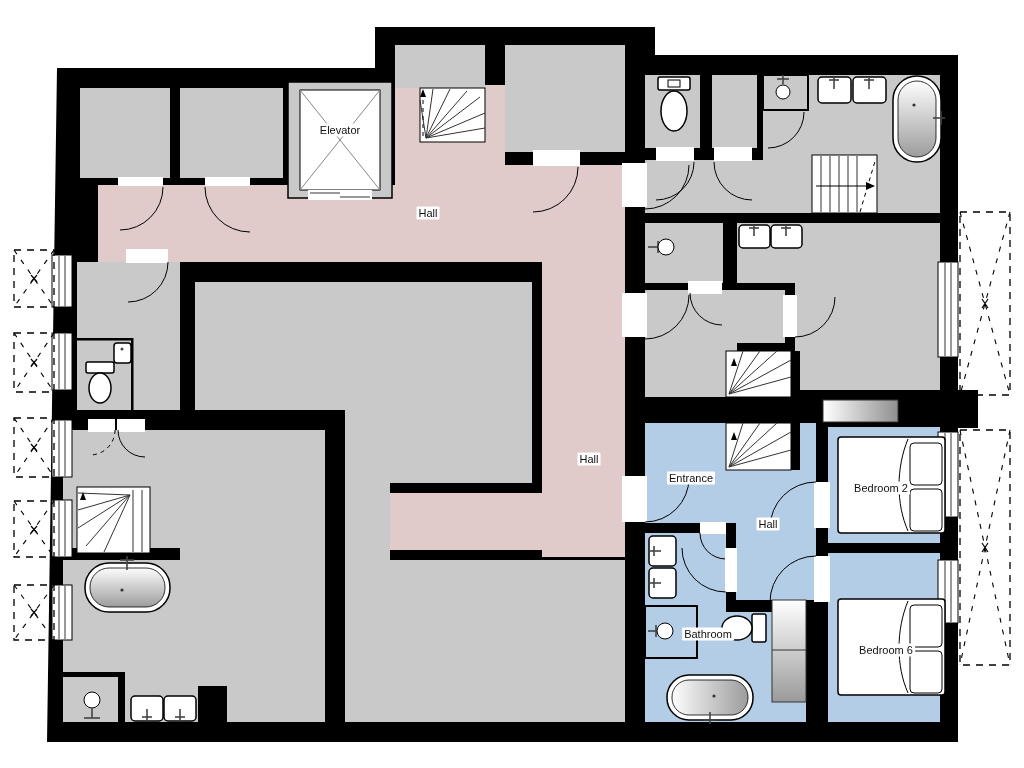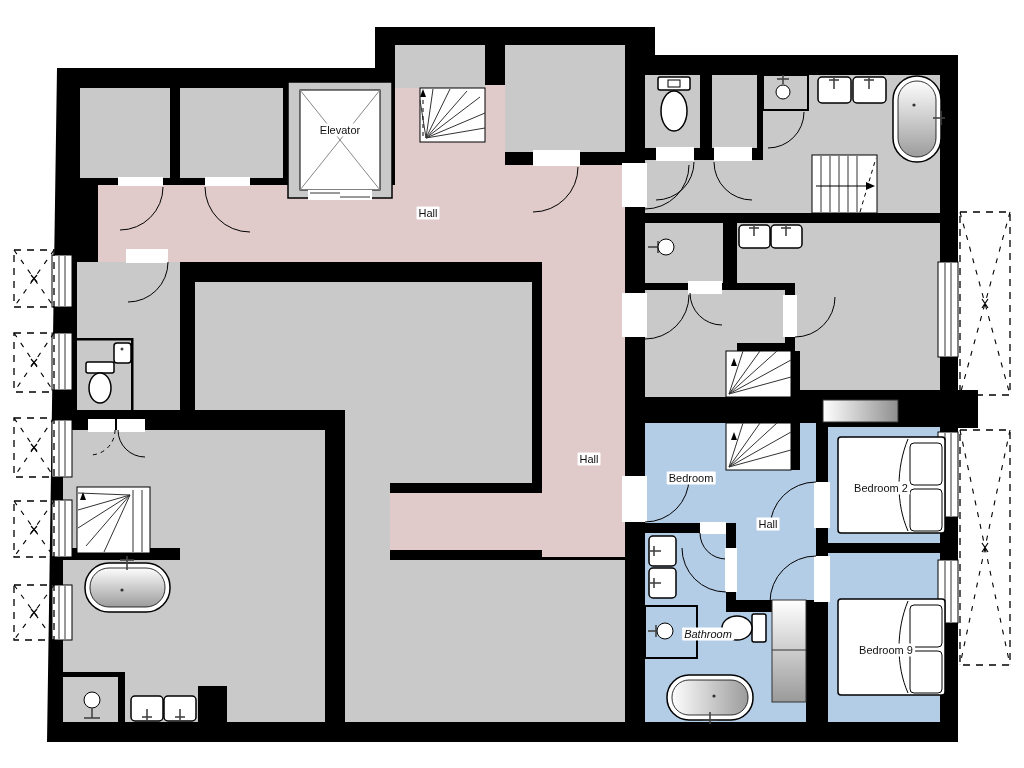--- a/index.html
+++ b/index.html
@@ -428,18 +428,18 @@
           <rect class="bal" x="960" y="430" width="50" height="235"></rect>
           <path class="baldiag" d="M960,430 L1010,665 M1010,430 L960,665"></path>
           <path class="balx" d="M982,543 l6,9 m0,-9 l-6,9"></path>
         </g>
   </g>
 </svg>
 
   <div class="label" style="left:340px;top:130px;">Elevator</div>
   <div class="label" style="left:428px;top:213px;">Hall</div>
   <div class="label" style="left:589px;top:459px;">Hall</div>
-  <div class="label" style="left:691px;top:478px;">Bedroom</div>
+  <div class="label" style="left:691px;top:478px;">Entrance</div>
   <div class="label" style="left:768px;top:524px;">Hall</div>
   <div class="label" style="left:881px;top:488px;">Bedroom 2</div>
-  <div class="label" style="left:886px;top:650px;">Bedroom 9</div>
-  <div class="label" style="left:708px;top:634px;font-style:italic;">Bathroom</div>
+  <div class="label" style="left:886px;top:650px;">Bedroom 6</div>
+  <div class="label" style="left:708px;top:634px;">Bathroom</div>
 </div>
 
 </body></html>

